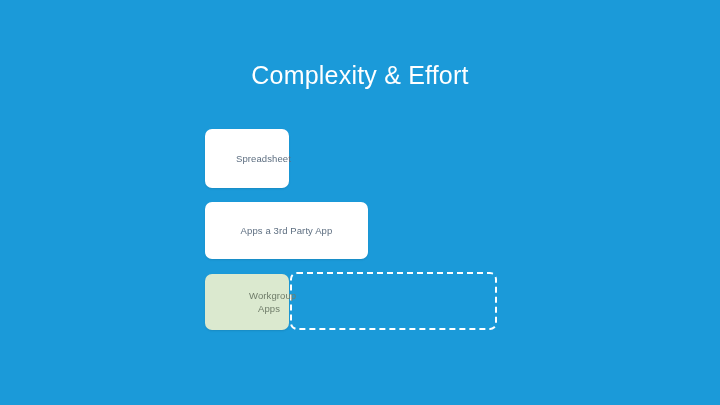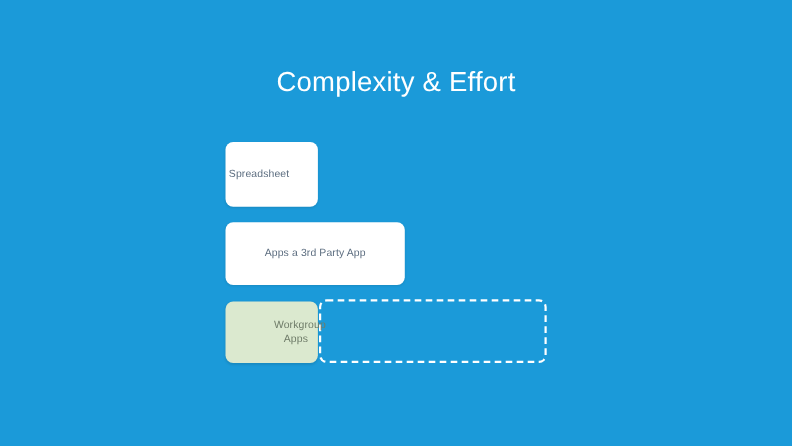--- a/index.html
+++ b/index.html
@@ -54,21 +54,21 @@
     color: #6f7c69;
     box-shadow: 0 1px 2px rgba(0,0,0,0.10);
   }
 
   
   .card-spreadsheet {
     left: 205px;
     top: 129px;
     width: 84px;
     height: 59px;
-    padding-left: 3px;
+    padding-left: 31px;
     justify-content: flex-start;
     text-align: left;
   }
   
   .card-thirdparty {
     left: 205px;
     top: 202px;
     width: 163px;
     height: 57px;
     justify-content: center;

